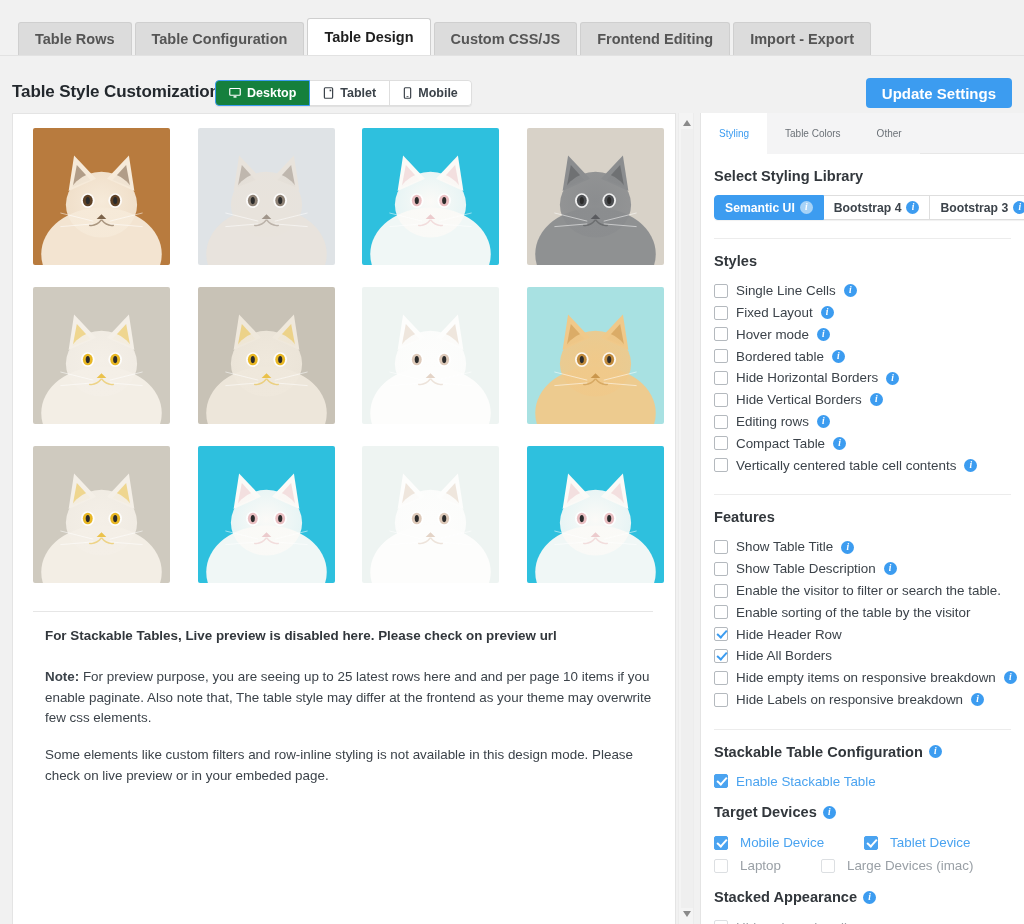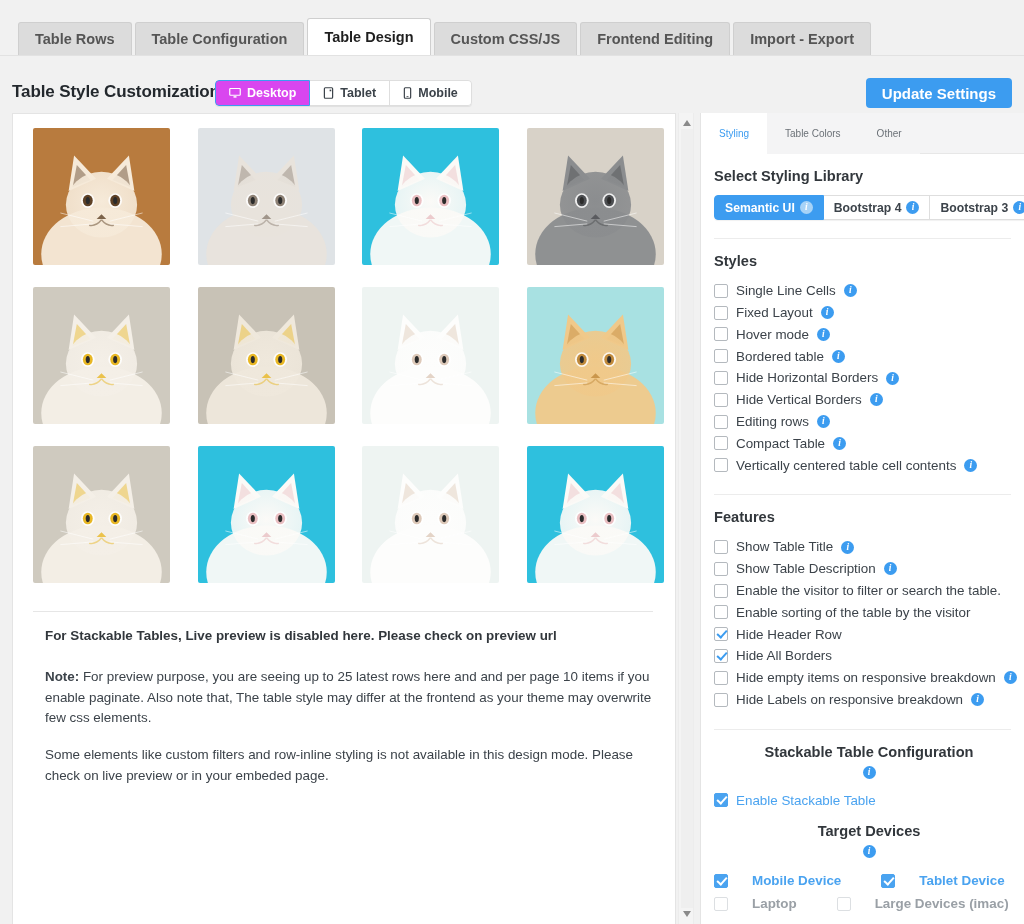--- a/index.html
+++ b/index.html
@@ -31,21 +31,21 @@
   .devgroup { position:absolute; left:215px; top:80px; display:flex; height:26px;
     border-radius:4px; overflow:hidden; box-shadow:0 1px 1px rgba(0,0,0,.07); }
   .devbtn {
     display:flex; align-items:center; gap:6px;
     padding:0 13px; height:26px; font-size:12.5px; font-weight:600;
     background:#fff; color:#3c434a; border:1px solid #dedede; border-left:none; cursor:pointer;
     white-space:nowrap;
   }
   .devbtn:first-child { border-left:1px solid #3c9cf0; border-radius:4px 0 0 4px; }
   .devbtn:last-child { border-radius:0 4px 4px 0; }
-  .devbtn.active { background:#d946ef; border-color:#3c9cf0; color:#fff; }
+  .devbtn.active { background:#15803d; border-color:#3c9cf0; color:#fff; }
   .devbtn svg { display:block; }
   .update-btn {
     position:absolute; right:12px; top:78px;
     background:#3c9cf0; color:#fff; border:none; border-radius:4px;
     height:30px; padding:0 16px; font-size:15px; font-weight:700;
     font-family:"Liberation Sans", sans-serif; cursor:pointer;
   }
 
   
   .body { position:absolute; left:0; top:113px; width:1024px; height:811px; }
@@ -80,21 +80,21 @@
   }
   .rtabs { display:flex; height:41px; background:#f4f4f5; border-bottom:1px solid #e7e7e7; }
   .rtab {
     display:flex; align-items:center; padding:0 18px; height:41px;
     font-size:10px; color:#6b7177; cursor:pointer; background:#f4f4f5;
   }
   .rtab.active { background:#fff; color:#3c9cf0; font-weight:400; border-bottom:1px solid #fff; margin-bottom:-1px; }
 
   .rbody { padding:14px 0 0 0; }
   .sec-title { font-size:14.6px; font-weight:700; color:#32373c; padding:0 0 11px 13px; }
-  .sec-title.inline { display:flex; align-items:center; gap:6px;flex-direction:column; }
+  .sec-title.inline { display:flex; align-items:center; gap:6px; }
 
   .libgroup { display:flex; margin:0 0 0 13px; border-radius:4px; width:max-content; box-shadow:0 1px 1px rgba(0,0,0,.06); }
   .libbtn {
     display:flex; align-items:center; gap:5px; padding:0 10px; height:25px;
     font-size:12.2px; font-weight:700; color:#3c434a; background:#fff;
     border:1px solid #dedede; border-left:none; cursor:pointer; white-space:nowrap;
   }
   .libbtn:first-child { border-left:1px solid #3c9cf0; border-radius:4px 0 0 4px; }
   .libbtn:last-child { border-radius:0 4px 4px 0; }
   .libbtn.active { background:#3c9cf0; border-color:#3c9cf0; color:#fff; }
@@ -116,21 +116,21 @@
   .cb.filled::after { content:""; position:absolute; left:4px; top:0px; width:4px; height:8px;
     border:solid #ffffff; border-width:0 2px 2px 0; transform:rotate(42deg); }
   .cb.pale { border-color:#dcdfe2; }
 
   .info { display:inline-block; width:13px; height:13px; border-radius:50%; background:#3c9cf0;
     color:#fff; font-size:9.5px; font-weight:700; font-style:italic; text-align:center; line-height:13px;
     font-family:"Liberation Serif", serif; flex:0 0 13px; cursor:pointer; }
   .info.pale { background:#a7d3f7; }
 
   .rowgroup { display:flex; align-items:center; gap:8px; height:23px; }
-  .rowgroup .pair { display:flex; align-items:center; gap:24px;font-weight:bold; }
+  .rowgroup .pair { display:flex; align-items:center; gap:12px; }
   .rowgroup .pair + .pair { margin-left:16px; }
   .gap12 { height:12px; }
   .gap14 { height:14px; }
 </style>
 </head>
 <body>
 
 <div class="page">
 
   <div class="topbar">

